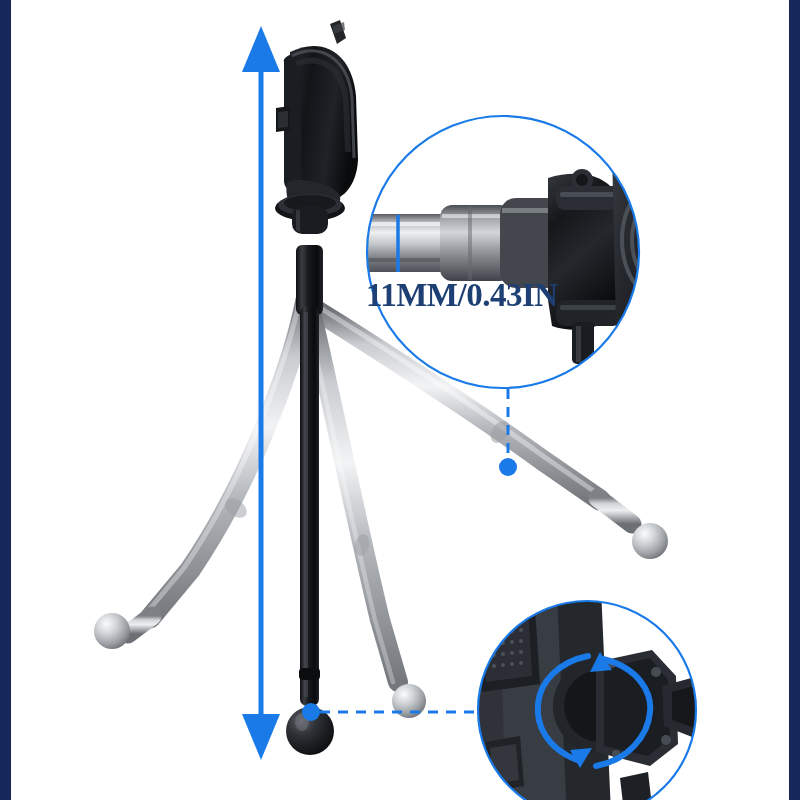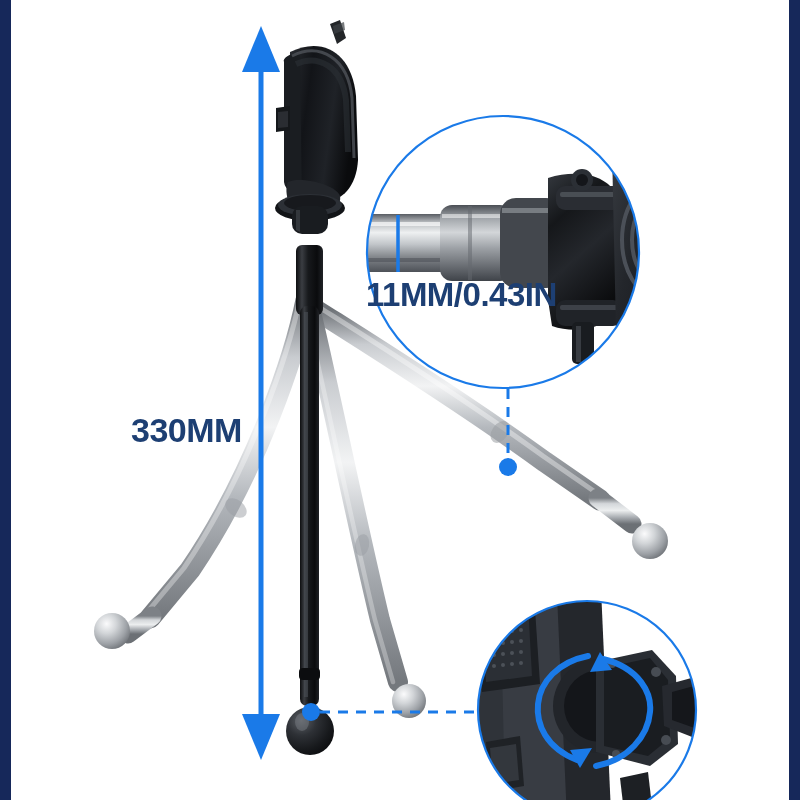--- a/index.html
+++ b/index.html
@@ -16,21 +16,21 @@
 
   svg.layer{position:absolute;left:0;top:0;width:800px;height:800px;}
 
   .dim-label{
     position:absolute;
     color:#1d3f73;
     font-weight:700;
     letter-spacing:-0.5px;
     line-height:1.06;
     white-space:pre;
-    font-family:Liberation Sans, sans-serif;
+    font-family:Liberation Serif, serif;
   }
   #label-height{left:131px;top:340px;font-size:34px;text-align:left;}
   #label-width{left:366px;top:278px;font-size:33px;}
 </style>
 </head>
 <body>
 
 <div id="stage">
 
   <div class="edge-bar edge-left"></div>
@@ -297,18 +297,17 @@
 
     <g>
       <line x1="261" y1="44" x2="261" y2="742" stroke="#1a7ae8" stroke-width="5"></line>
       <path d="M261,26 L280,72 L242,72 Z" fill="#1a7ae8"></path>
       <path d="M261,760 L242,714 L280,714 Z" fill="#1a7ae8"></path>
     </g>
 
   </svg>
 
   <div class="dim-label" id="label-height">
-    <div>330MM</div>
   </div>
 
   <div class="dim-label" id="label-width">11MM/0.43IN</div>
 
 </div>
 
 </body></html>

